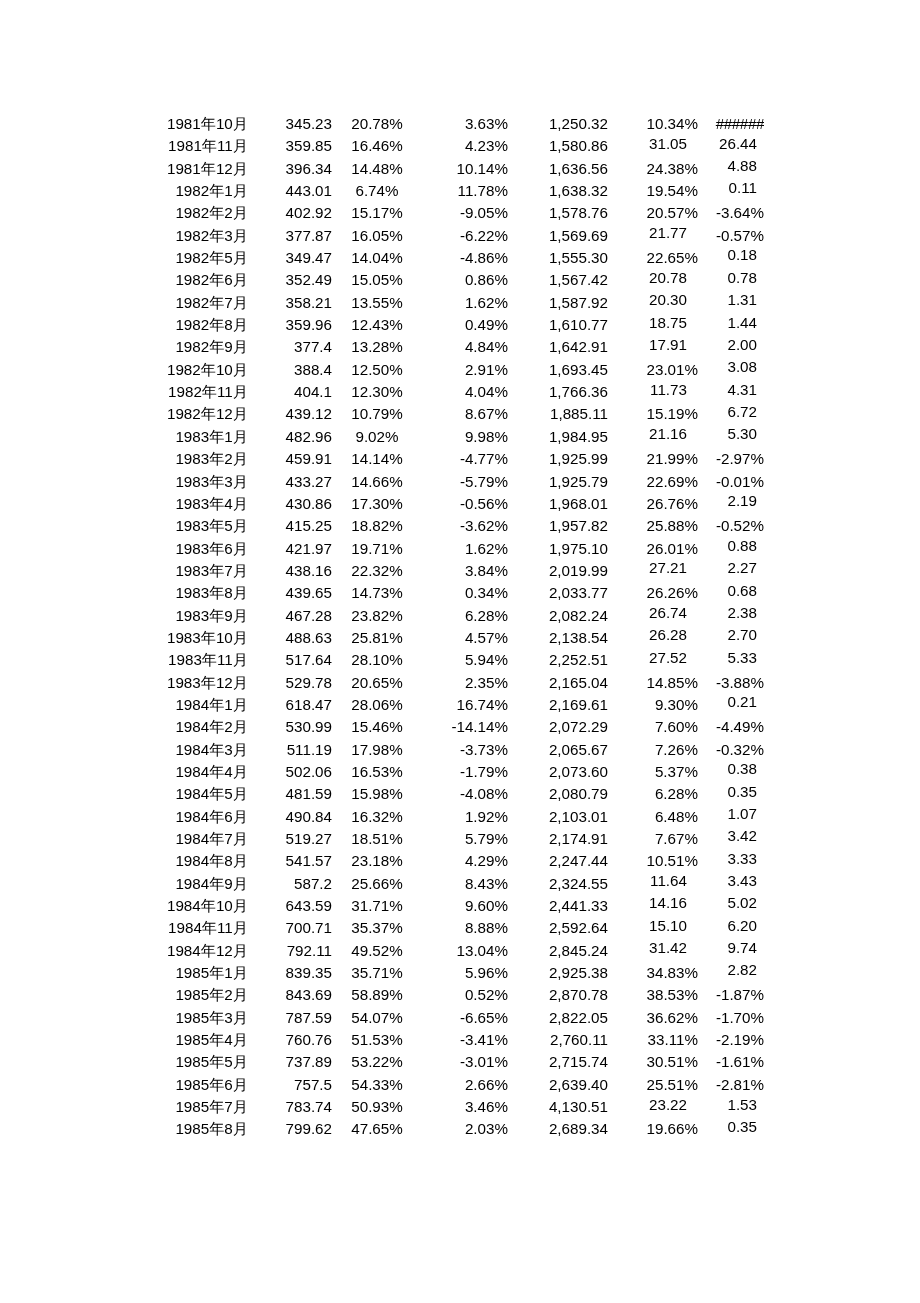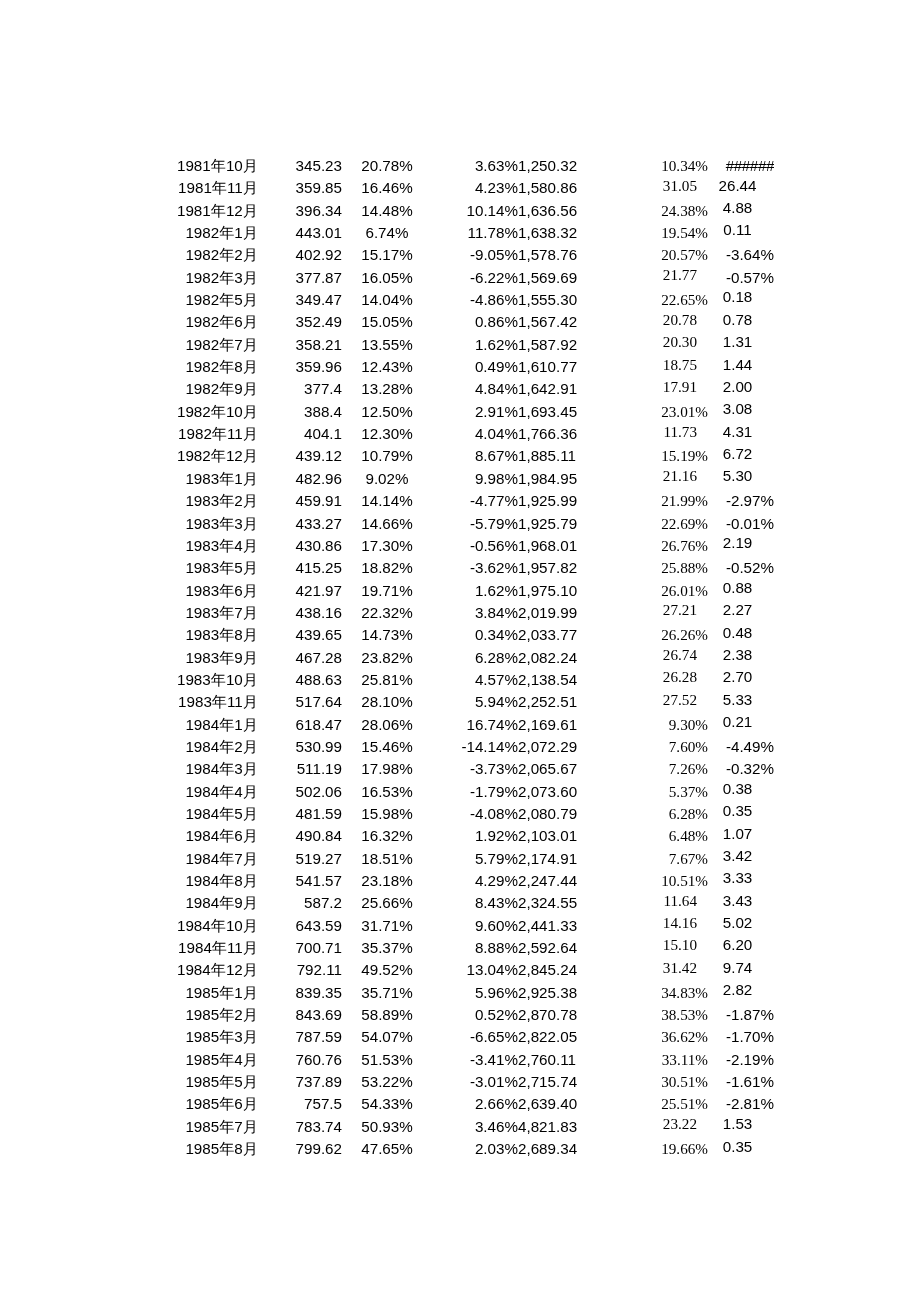--- a/index.html
+++ b/index.html
@@ -13,24 +13,23 @@
     height: 1303px;
     overflow: hidden;
     font-family: "Liberation Sans", "DejaVu Sans", sans-serif;
     color: #000000;
     -webkit-font-smoothing: antialiased;
   }
 
   
   .sheet {
     position: absolute;
-    left: 140px;
+    left: 130px;
     top: 113px;
     width: 634px;
-    margin-top: 42px;
   }
 
   table.grid {
     border-collapse: collapse;
     border-spacing: 0;
     table-layout: fixed;
     width: 634px;
   }
 
   table.grid td {
@@ -43,34 +42,34 @@
     white-space: nowrap;
     vertical-align: middle;
     overflow: hidden;
   }
 
   
   .c-period { width: 118px; text-align: right; padding-right: 2px; }
   .c-value  { width: 84px;  text-align: right; padding-right: 8px; }
   .c-yoy    { width: 90px;  text-align: center; padding-right: 7px; }
   .c-mom    { width: 86px;  text-align: right; padding-right: 7px; }
-  .c-index  { width: 100px; padding-right: 6px; }
-  .c-alt    { width: 90px;  text-align: right; padding-right: 2px; font-family: Liberation Serif, serif; }
+  .c-index  { width: 100px; text-align: right; padding-right: 6px; }
+  .c-alt    { width: 90px;  text-align: right; padding-right: 2px; }
   .c-delta  { width: 66px;  text-align: right; padding-right: 0px; }
 
   
   .fmt-pct { }
 
   
   .fmt-num {
     position: relative;
     top: -2.6px;
     padding-right: 9px;
   }
-  .c-delta.fmt-num { padding-right: 7px; text-align: center; }
+  .c-delta.fmt-num { padding-right: 7px; }
   .c-alt.fmt-num   { padding-right: 11px; }
 
   
   .fmt-overflow {
     letter-spacing: -0.4px;
     padding-right: 0;
   }
 </style>
 </head>
 <body>
@@ -267,21 +266,21 @@
           <td class="c-alt fmt-num">27.21</td>
           <td class="c-delta fmt-num">2.27</td>
         </tr>
         <tr>
           <td class="c-period">1983年8月</td>
           <td class="c-value">439.65</td>
           <td class="c-yoy fmt-pct">14.73%</td>
           <td class="c-mom fmt-pct">0.34%</td>
           <td class="c-index">2,033.77</td>
           <td class="c-alt fmt-pct">26.26%</td>
-          <td class="c-delta fmt-num">0.48</td>
+          <td class="c-delta fmt-num">0.68</td>
         </tr>
         <tr>
           <td class="c-period">1983年9月</td>
           <td class="c-value">467.28</td>
           <td class="c-yoy fmt-pct">23.82%</td>
           <td class="c-mom fmt-pct">6.28%</td>
           <td class="c-index">2,082.24</td>
           <td class="c-alt fmt-num">26.74</td>
           <td class="c-delta fmt-num">2.38</td>
         </tr>
@@ -297,20 +296,29 @@
         <tr>
           <td class="c-period">1983年11月</td>
           <td class="c-value">517.64</td>
           <td class="c-yoy fmt-pct">28.10%</td>
           <td class="c-mom fmt-pct">5.94%</td>
           <td class="c-index">2,252.51</td>
           <td class="c-alt fmt-num">27.52</td>
           <td class="c-delta fmt-num">5.33</td>
         </tr>
         <tr>
+          <td class="c-period">1983年12月</td>
+          <td class="c-value">529.78</td>
+          <td class="c-yoy fmt-pct">20.65%</td>
+          <td class="c-mom fmt-pct">2.35%</td>
+          <td class="c-index">2,165.04</td>
+          <td class="c-alt fmt-pct">14.85%</td>
+          <td class="c-delta fmt-pct">-3.88%</td>
+        </tr>
+        <tr>
           <td class="c-period">1984年1月</td>
           <td class="c-value">618.47</td>
           <td class="c-yoy fmt-pct">28.06%</td>
           <td class="c-mom fmt-pct">16.74%</td>
           <td class="c-index">2,169.61</td>
           <td class="c-alt fmt-pct">9.30%</td>
           <td class="c-delta fmt-num">0.21</td>
         </tr>
         <tr>
           <td class="c-period">1984年2月</td>
@@ -463,21 +471,21 @@
           <td class="c-mom fmt-pct">2.66%</td>
           <td class="c-index">2,639.40</td>
           <td class="c-alt fmt-pct">25.51%</td>
           <td class="c-delta fmt-pct">-2.81%</td>
         </tr>
         <tr>
           <td class="c-period">1985年7月</td>
           <td class="c-value">783.74</td>
           <td class="c-yoy fmt-pct">50.93%</td>
           <td class="c-mom fmt-pct">3.46%</td>
-          <td class="c-index">4,821.83</td>
+          <td class="c-index">4,130.51</td>
           <td class="c-alt fmt-num">23.22</td>
           <td class="c-delta fmt-num">1.53</td>
         </tr>
         <tr>
           <td class="c-period">1985年8月</td>
           <td class="c-value">799.62</td>
           <td class="c-yoy fmt-pct">47.65%</td>
           <td class="c-mom fmt-pct">2.03%</td>
           <td class="c-index">2,689.34</td>
           <td class="c-alt fmt-pct">19.66%</td>

